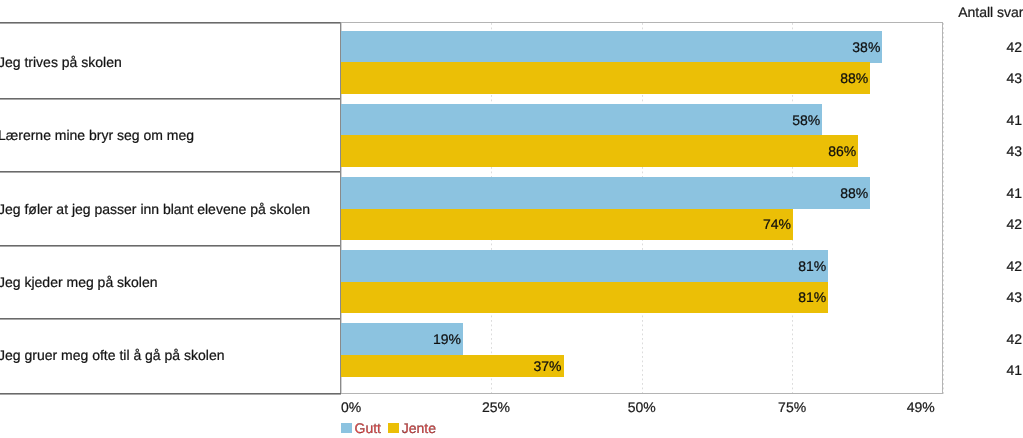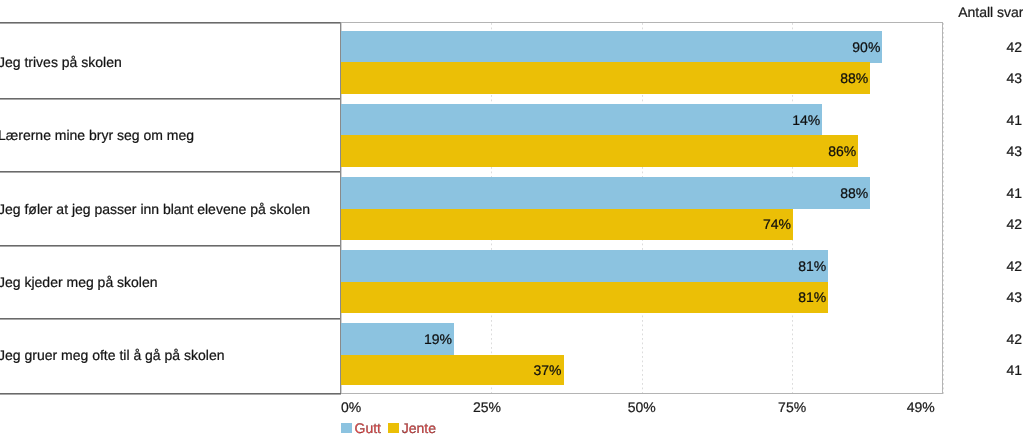--- a/index.html
+++ b/index.html
@@ -69,55 +69,55 @@
       <div class="label-text" style="top: 273.6px;">Jeg kjeder meg på skolen</div>
       <div class="label-text" style="top: 346.7px;">Jeg gruer meg ofte til å gå på skolen</div>
     </div>
 
   <div id="plot">
       <div class="gridline" style="left: 150.375px;"></div>
       <div class="gridline" style="left: 300.75px;"></div>
       <div class="gridline" style="left: 451.125px;"></div>
       <div class="gridline" style="left: 601.5px;"></div>
       <div class="bar" style="top: 9px; height: 31.9px; width: 541.35px; background: rgb(140, 195, 224);">
-        <span class="val">90%</span>
+        <span class="val">38%</span>
       </div>
       <div class="bar" style="top: 40.3px; height: 31.3px; width: 529.32px; background: rgb(235, 191, 6);">
         <span class="val">88%</span>
       </div>
       <div class="bar" style="top: 82.1px; height: 31.9px; width: 481.2px; background: rgb(140, 195, 224);">
-        <span class="val">14%</span>
+        <span class="val">58%</span>
       </div>
       <div class="bar" style="top: 113.4px; height: 31.3px; width: 517.29px; background: rgb(235, 191, 6);">
         <span class="val">86%</span>
       </div>
       <div class="bar" style="top: 155.2px; height: 31.9px; width: 529.32px; background: rgb(140, 195, 224);">
         <span class="val">88%</span>
       </div>
       <div class="bar" style="top: 186.5px; height: 31.3px; width: 452px; background: rgb(235, 191, 6);">
         <span class="val">74%</span>
       </div>
       <div class="bar" style="top: 228.3px; height: 31.9px; width: 487.215px; background: rgb(140, 195, 224);">
         <span class="val">81%</span>
       </div>
       <div class="bar" style="top: 259.6px; height: 31.3px; width: 487.215px; background: rgb(235, 191, 6);">
         <span class="val">81%</span>
       </div>
-      <div class="bar" style="top: 301.4px; height: 31.9px; width: 113px; background: rgb(140, 195, 224);">
+      <div class="bar" style="top: 301.4px; height: 31.9px; width: 122px; background: rgb(140, 195, 224);">
         <span class="val">19%</span>
       </div>
-      <div class="bar" style="top: 332.7px; height: 30px; width: 222.555px; background: rgb(235, 191, 6);">
+      <div class="bar" style="top: 332.7px; height: 22px; width: 222.555px; background: rgb(235, 191, 6);">
         <span class="val">37%</span>
       </div>
     </div>
   <div id="plot-border"></div>
 
   <div id="xaxis">
       <div class="tick" style="left: 0px;">0%</div>
-      <div class="tick" style="left: 132px;">25%</div>
+      <div class="tick" style="left: 141px;">25%</div>
       <div class="tick" style="left: 286.734px;">50%</div>
       <div class="tick" style="left: 437.109px;">75%</div>
       <div class="tick" style="left: 565.688px;">49%</div>
     </div>
 
   <div id="legend">
       <div class="lg-item" style="left: 0px;">
         <span class="swatch" style="background: rgb(140, 195, 224);"></span>
         <span class="lg-label">Gutt</span>
       </div>

